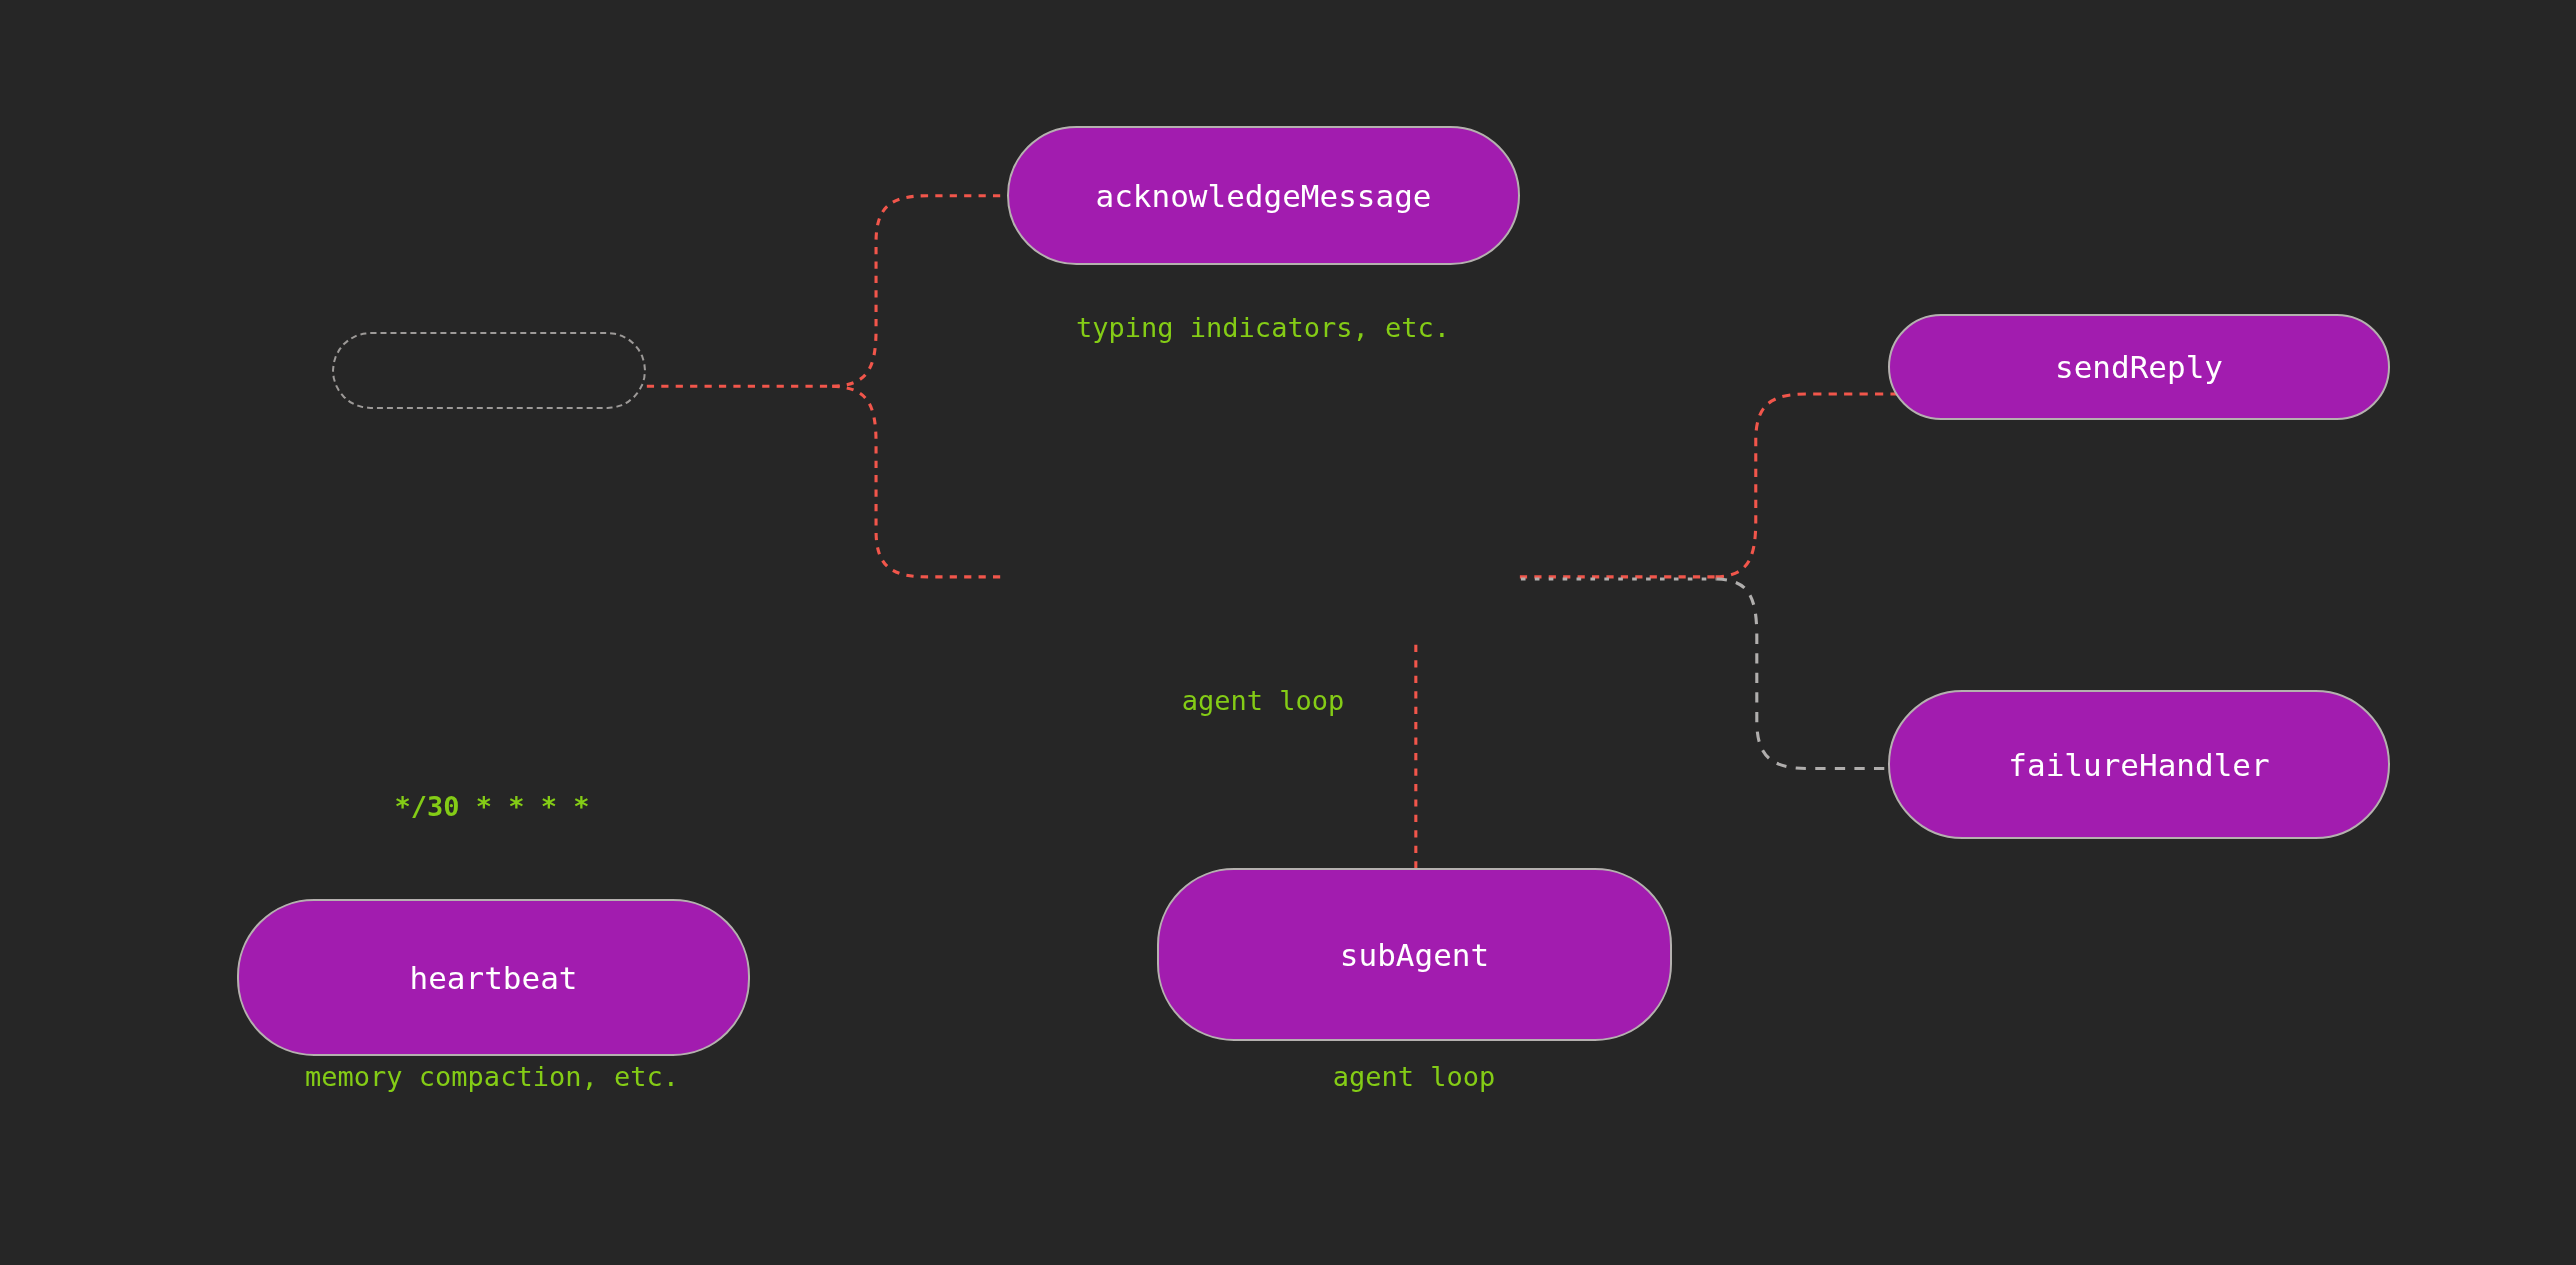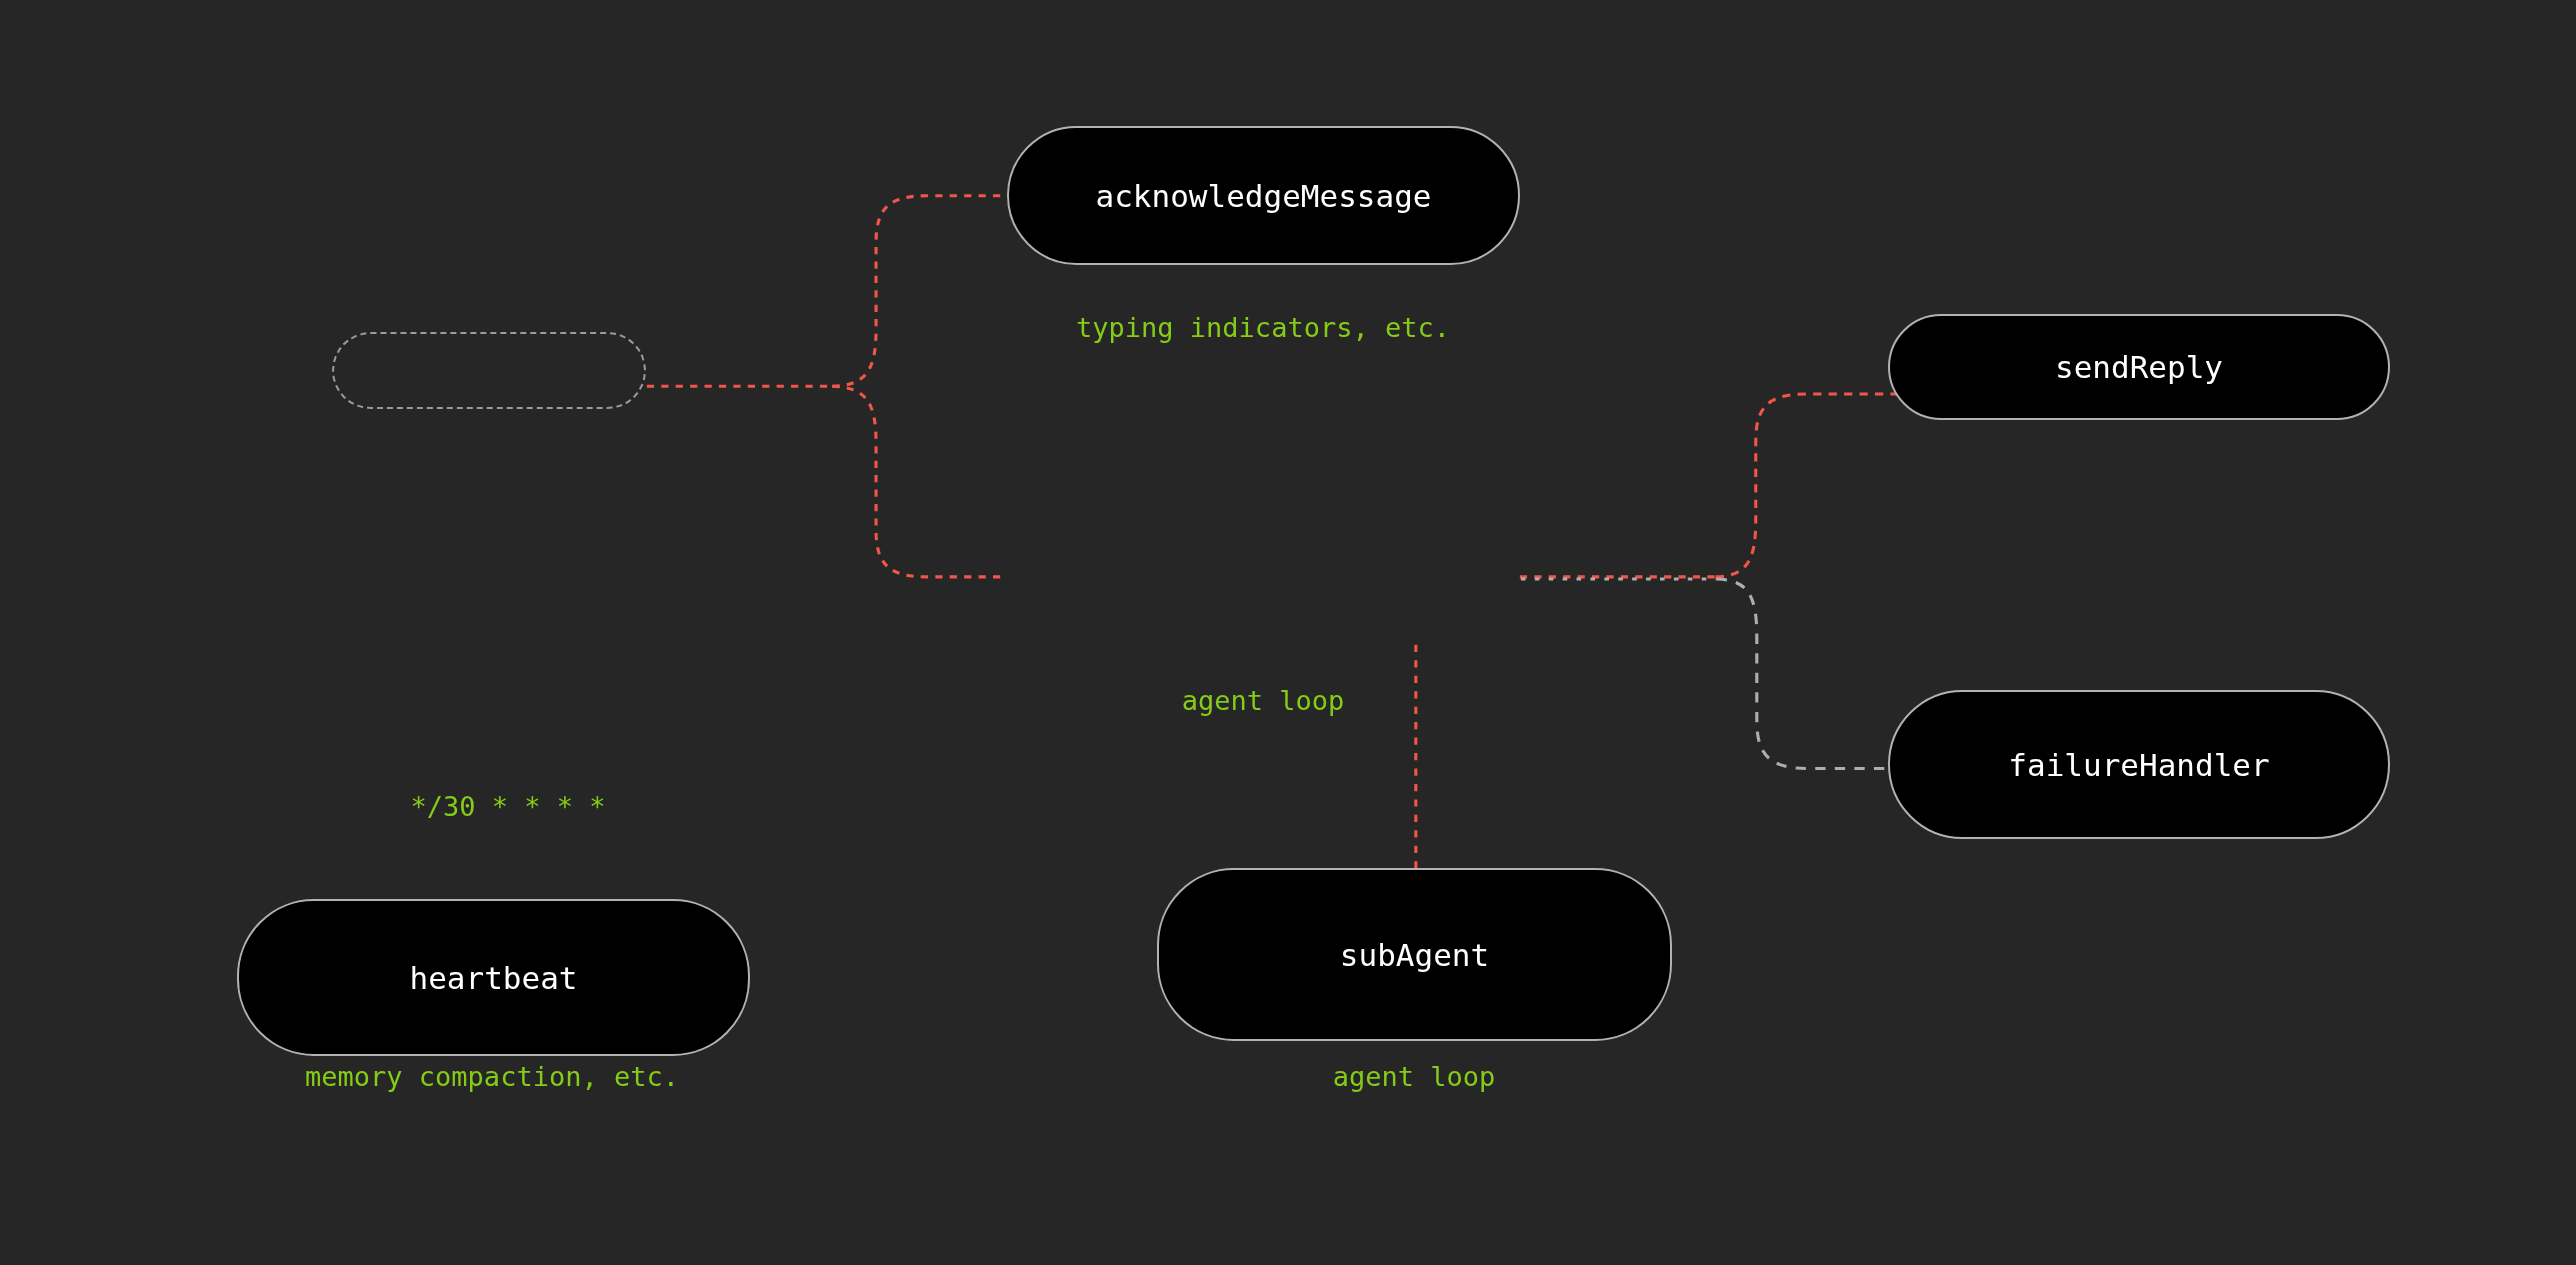--- a/index.html
+++ b/index.html
@@ -26,21 +26,21 @@
     width: 2638px;
     height: 1265px;
     pointer-events: none;
   }
   .node {
     position: absolute;
     box-sizing: border-box;
     display: flex;
     align-items: center;
     justify-content: center;
-    background: #000000;
+    background: #a21caf;
     border: 2.6px solid #b5b1af;
     border-radius: 77px;
     color: #ffffff;
     font-family: "DejaVu Sans Mono", "Liberation Mono", monospace;
     font-size: 31px;
     letter-spacing: 0px;
     white-space: nowrap;
   }
   .node.trigger {
     background: #262626;
@@ -104,21 +104,21 @@
 
   <div class="node" style="left:1888px; top:690px; width:502px; height:149px;">
     <span>failureHandler</span>
   </div>
 
   <div class="node" style="left:1157px; top:868px; width:515px; height:173px;text-align:right;">
     <span>subAgent</span>
   </div>
   <div class="caption centered" style="left:1414px; top:1061px;">agent loop</div>
 
-  <div class="caption centered" style="left:508px; top:791px;">*/30 * * * *</div>
+  <div class="caption centered" style="left:492px; top:791px;font-weight:bold;">*/30 * * * *</div>
 
   <div class="node" style="left:237px; top:868px; width:513px; height:157px;margin-top:31px;">
     <span>heartbeat</span>
   </div>
   <div class="caption centered" style="left:492px; top:1061px;">memory compaction, etc.</div>
 
 </div>
 
 
 </body></html>

